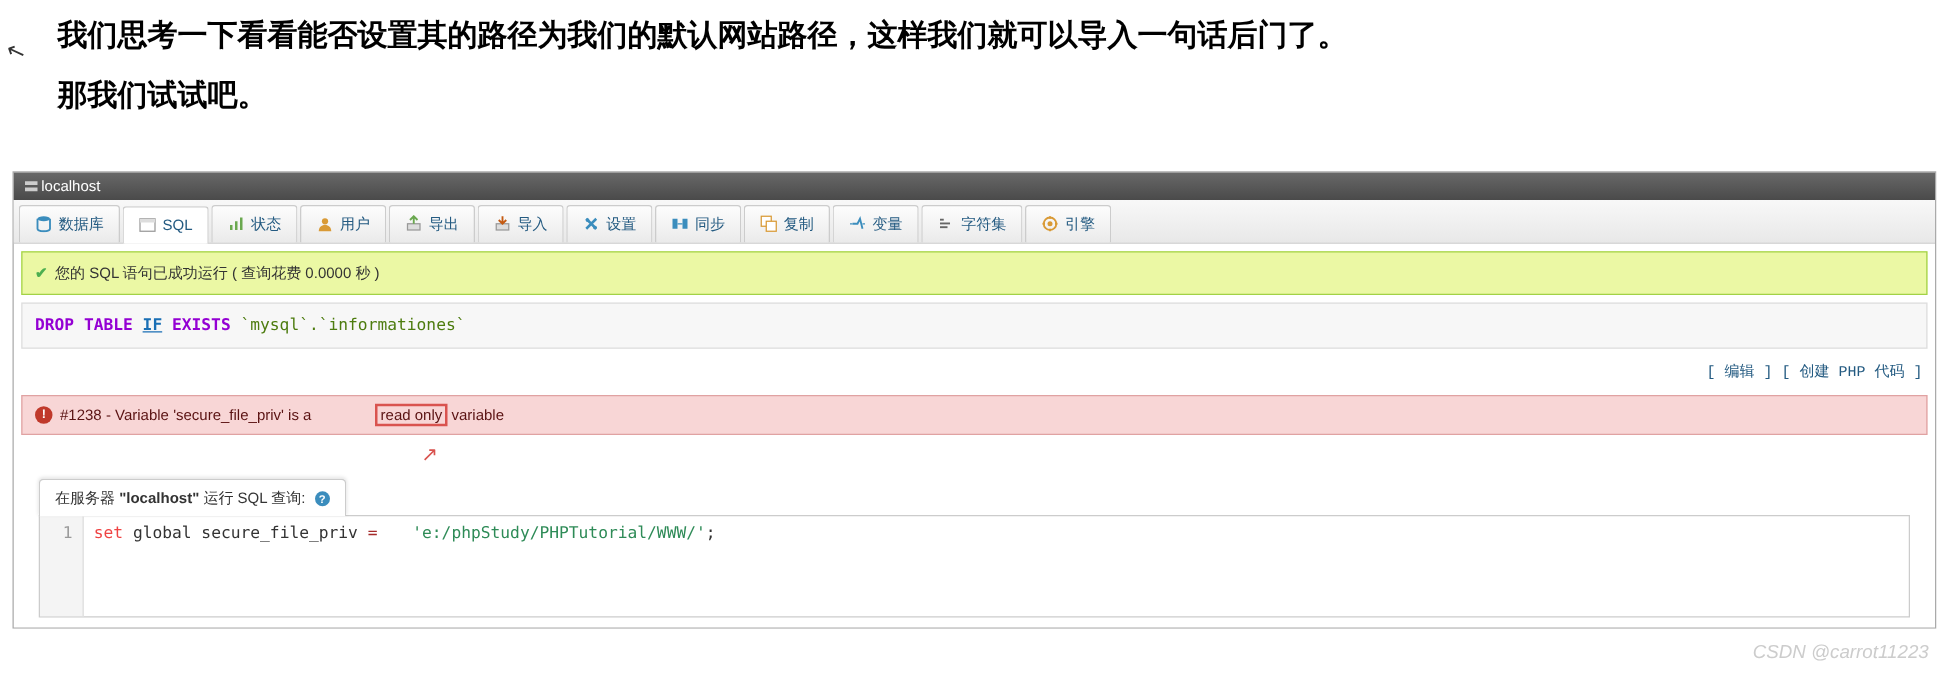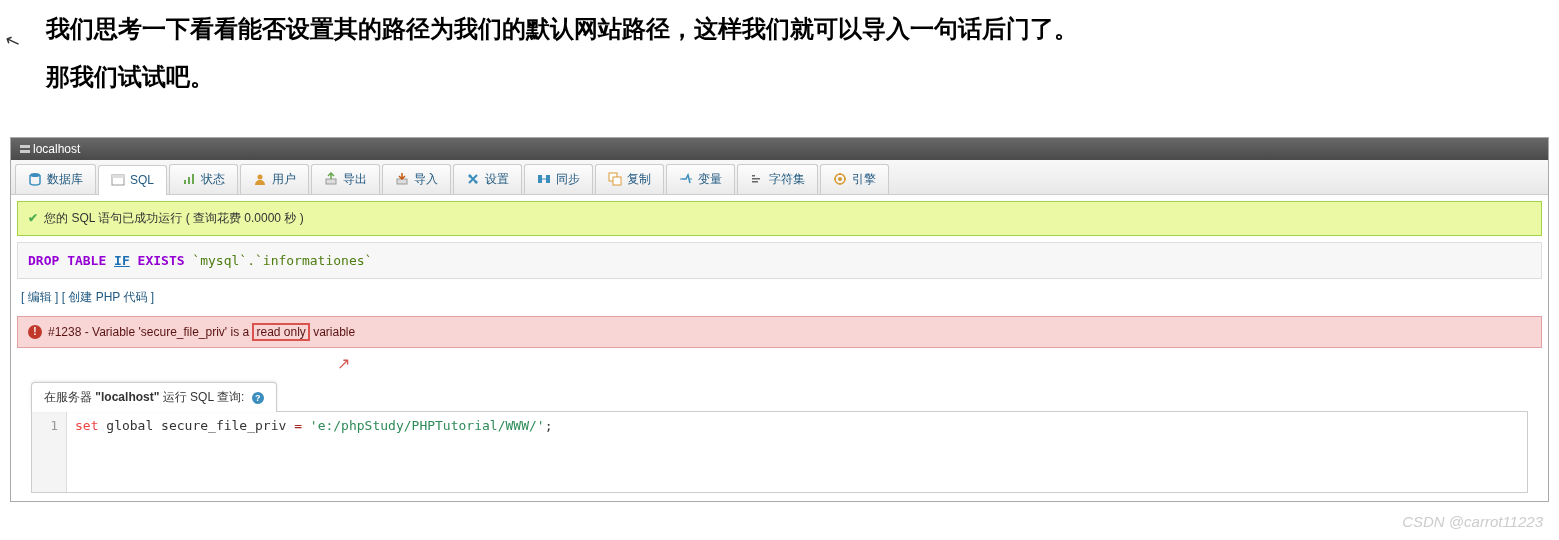--- a/index.html
+++ b/index.html
@@ -84,23 +84,25 @@
     padding: 10px;
     background: #f7f7f7;
     border:1px solid #ddd;
     font-family: Consolas, monospace;
     font-size: 13px;
   }
   .query-box .kw { color:#9400d3; font-weight:bold;}
   .query-box .kw-if { color:#1a6fb5; font-weight:bold; text-decoration: underline;}
   .query-box .tbl { color:#4d7c0f; }
   .links-row {
+    text-align: right;
     padding: 4px 10px;
     font-size: 12px;
     color: #235a81;
+    font-family: Liberation Mono, monospace;
   }
   .links-row span { color:#235a81; cursor:pointer; }
   .error-box {
     margin: 6px;
     padding: 8px 10px;
     background: #f8d6d6;
     border: 1px solid #e0a2a2;
     font-size: 12px;
     color: #5a1212;
     display:flex;
@@ -108,20 +110,21 @@
     gap:6px;
   }
   .error-box .erricon {
     width:14px; height:14px; border-radius:50%;
     background:#c0392b; color:#fff; font-size:10px; font-weight:bold;
     display:inline-flex; align-items:center; justify-content:center;
   }
   .error-box .highlight {
     border: 2px solid #d9534f;
     padding: 0 2px;
+    margin-left: 48px;
   }
   .arrow-mark {
     color:#d9534f;
     font-size:16px;
     margin-left: 320px;
     padding: 0 6px;
   }
   .sql-panel {
     margin: 8px 20px;
   }
@@ -162,21 +165,21 @@
     user-select:none;
     min-width:18px;
   }
   .code-line {
     padding: 6px 8px;
     white-space: pre;
   }
   .code-line .cm-kw { color:#ef4444; }
   .code-line .cm-var { color:#333;margin-top:36px; }
   .code-line .cm-op { color:#a52a2a; }
-  .code-line .cm-str { color:#2e8b57; }
+  .code-line .cm-str { color:#2e8b57;margin-left:20px; }
   .watermark {
     position: fixed;
     right: 16px;
     bottom: 10px;
     color: #ccc;
     font-size: 15px;
     font-style: italic;
   }
 </style>
 </head>

